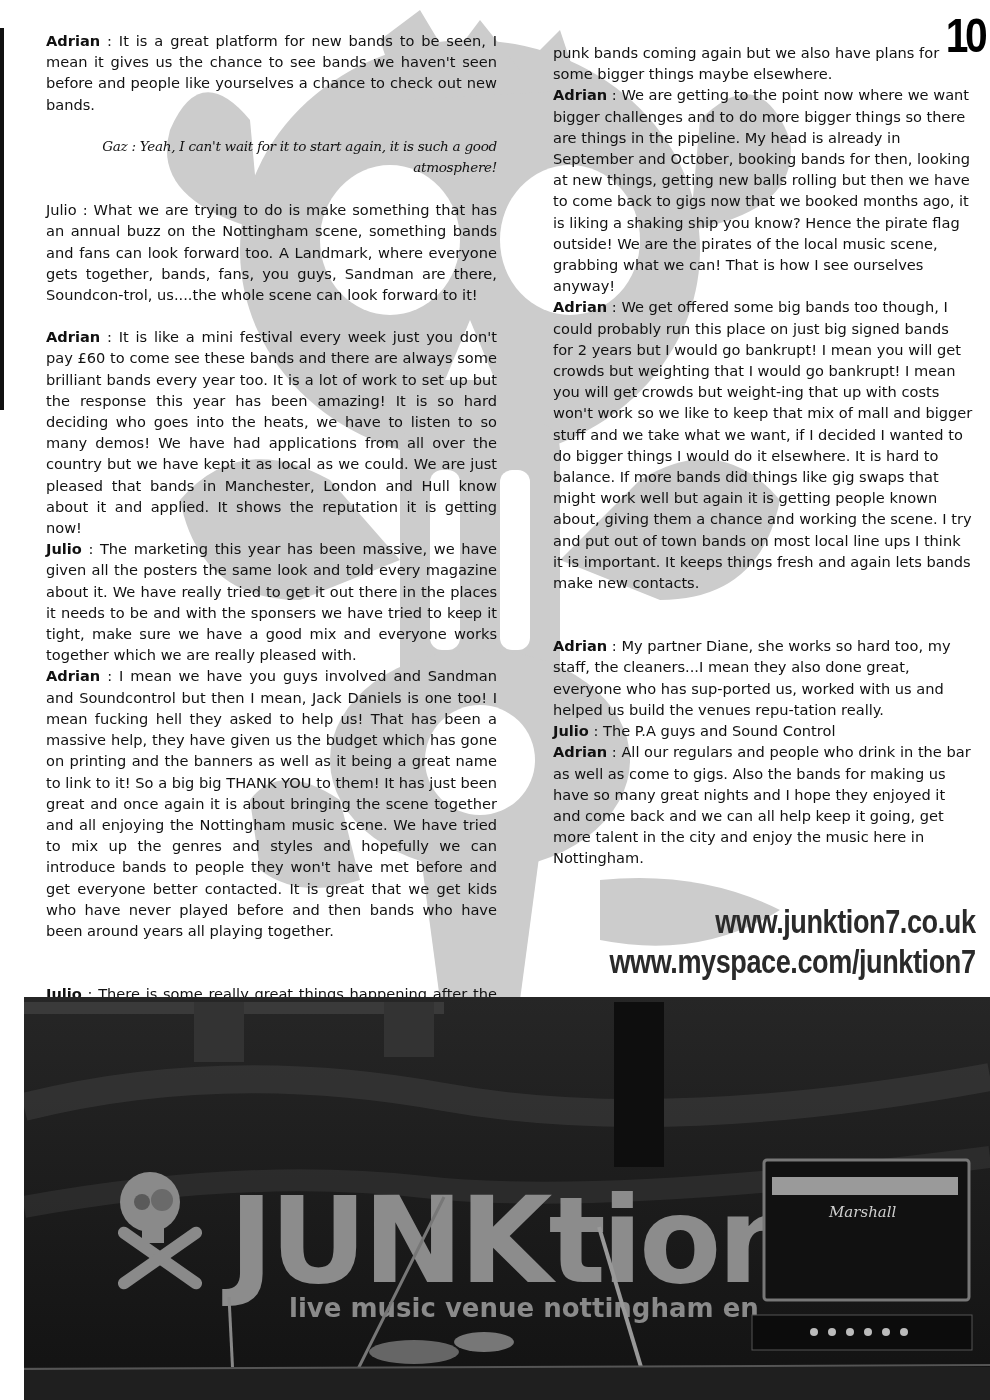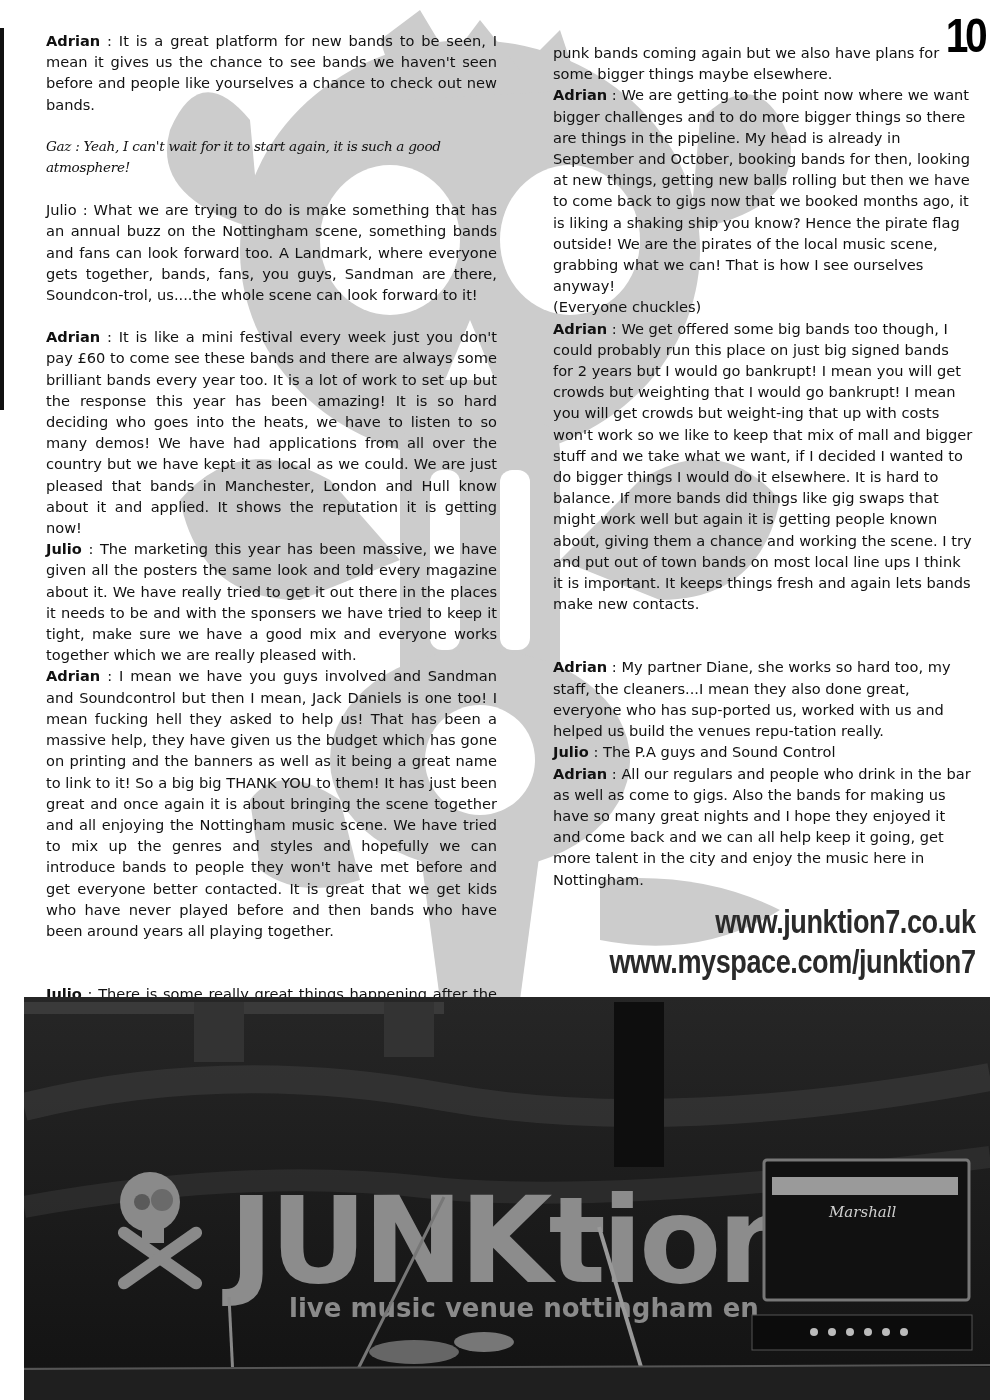--- a/index.html
+++ b/index.html
@@ -24,21 +24,21 @@
   .col {
     position:absolute; z-index:2; font-size:14.6px; line-height:21.2px;margin-left:18px;
   }
   .col-left { left:28px; top:30px; width:451px; text-align:justify; }
   .col-right { left:535px; top:42px; width:420px; }
   .para { margin:0; }
   .gap { height:21px; }
   .speaker { font-weight:bold; }
   .question {
     font-family:"DejaVu Serif", serif; font-style:italic;
-    font-size:13.6px; letter-spacing:-0.3px; margin:0; text-align:left;
+    font-size:13.6px; letter-spacing:-0.3px; margin:0; text-align:right;
   }
   .urls {
     position:absolute; z-index:3; right:14px; top:902px; text-align:right;
     font-family:"Liberation Sans", sans-serif; font-weight:bold;
     color:#2a2a2a; font-size:33px; line-height:40px;
     transform:scaleX(0.82); transform-origin:right top;
     letter-spacing:-0.5px;
   }
   .photo {
     position:absolute; left:24px; top:997px; width:966px; height:403px;
@@ -88,21 +88,20 @@
   <p class="para"><span class="speaker">Julio</span><span> : The marketing this year has been massive, we have given all the posters the same look and told every magazine about it. We have really tried to get it out there in the places it needs to be and with the sponsers we have tried to keep it tight, make sure we have a good mix and everyone works together which we are really pleased with.</span></p>
   <p class="para"><span class="speaker">Adrian</span><span> : I mean we have you guys involved and Sandman and Soundcontrol but then I mean, Jack Daniels is one too! I mean fucking hell they asked to help us! That has been a massive help, they have given us the budget which has gone on printing and the banners as well as it being a great name to link to it! So a big big THANK YOU to them! It has just been great and once again it is about bringing the scene together and all enjoying the Nottingham music scene. We have tried to mix up the genres and styles and hopefully we can introduce bands to people they won't have met before and get everyone better contacted. It is great that we get kids who have never played before and then bands who have been around years all playing together.</span></p>
   <div class="gap"></div>
   <div class="gap"></div>
   <p class="para"><span class="speaker">Julio</span><span> : There is some really great things happening after the Summer, after the Battle of the Bands, such as Iron Sloth, a metal band with 4 members of Will haven in it. A lot of classic</span></p>
 </div>
 
 <div class="col col-right">
   <p class="para"><span>punk bands coming again but we also have plans for some bigger things maybe elsewhere.</span></p>
   <p class="para"><span class="speaker">Adrian</span><span> : We are getting to the point now where we want bigger challenges and to do more bigger things so there are things in the pipeline. My head is already in September and October, booking bands for then, looking at new things, getting new balls rolling but then we have to come back to gigs now that we booked months ago, it is liking a shaking ship you know? Hence the pirate flag outside! We are the pirates of the local music scene, grabbing what we can! That is how I see ourselves anyway!</span></p>
-  <p class="para"><span>(Everyone chuckles)</span></p>
   <p class="para"><span class="speaker">Adrian</span><span> : We get offered some big bands too though, I could probably run this place on just big signed bands for 2 years but I would go bankrupt! I mean you will get crowds but weighting that I would go bankrupt! I mean you will get crowds but weight-ing that up with costs won't work so we like to keep that mix of mall and bigger stuff and we take what we want, if I decided I wanted to do bigger things I would do it elsewhere. It is hard to balance. If more bands did things like gig swaps that might work well but again it is getting people known about, giving them a chance and working the scene. I try and put out of town bands on most local line ups I think it is important. It keeps things fresh and again lets bands make new contacts.</span></p>
   <div class="gap"></div>
   <div class="gap"></div>
   <p class="para"><span class="speaker">Adrian</span><span> : My partner Diane, she works so hard too, my staff, the cleaners...I mean they also done great, everyone who has sup-ported us, worked with us and helped us build the venues repu-tation really.</span></p>
   <p class="para"><span class="speaker">Julio</span><span> : The P.A guys and Sound Control</span></p>
   <p class="para"><span class="speaker">Adrian</span><span> : All our regulars and people who drink in the bar as well as come to gigs. Also the bands for making us have so many great nights and I hope they enjoyed it and come back and we can all help keep it going, get more talent in the city and enjoy the music here in Nottingham.</span></p>
 </div>
 
 <div class="urls">
   <div>www.junktion7.co.uk</div>

